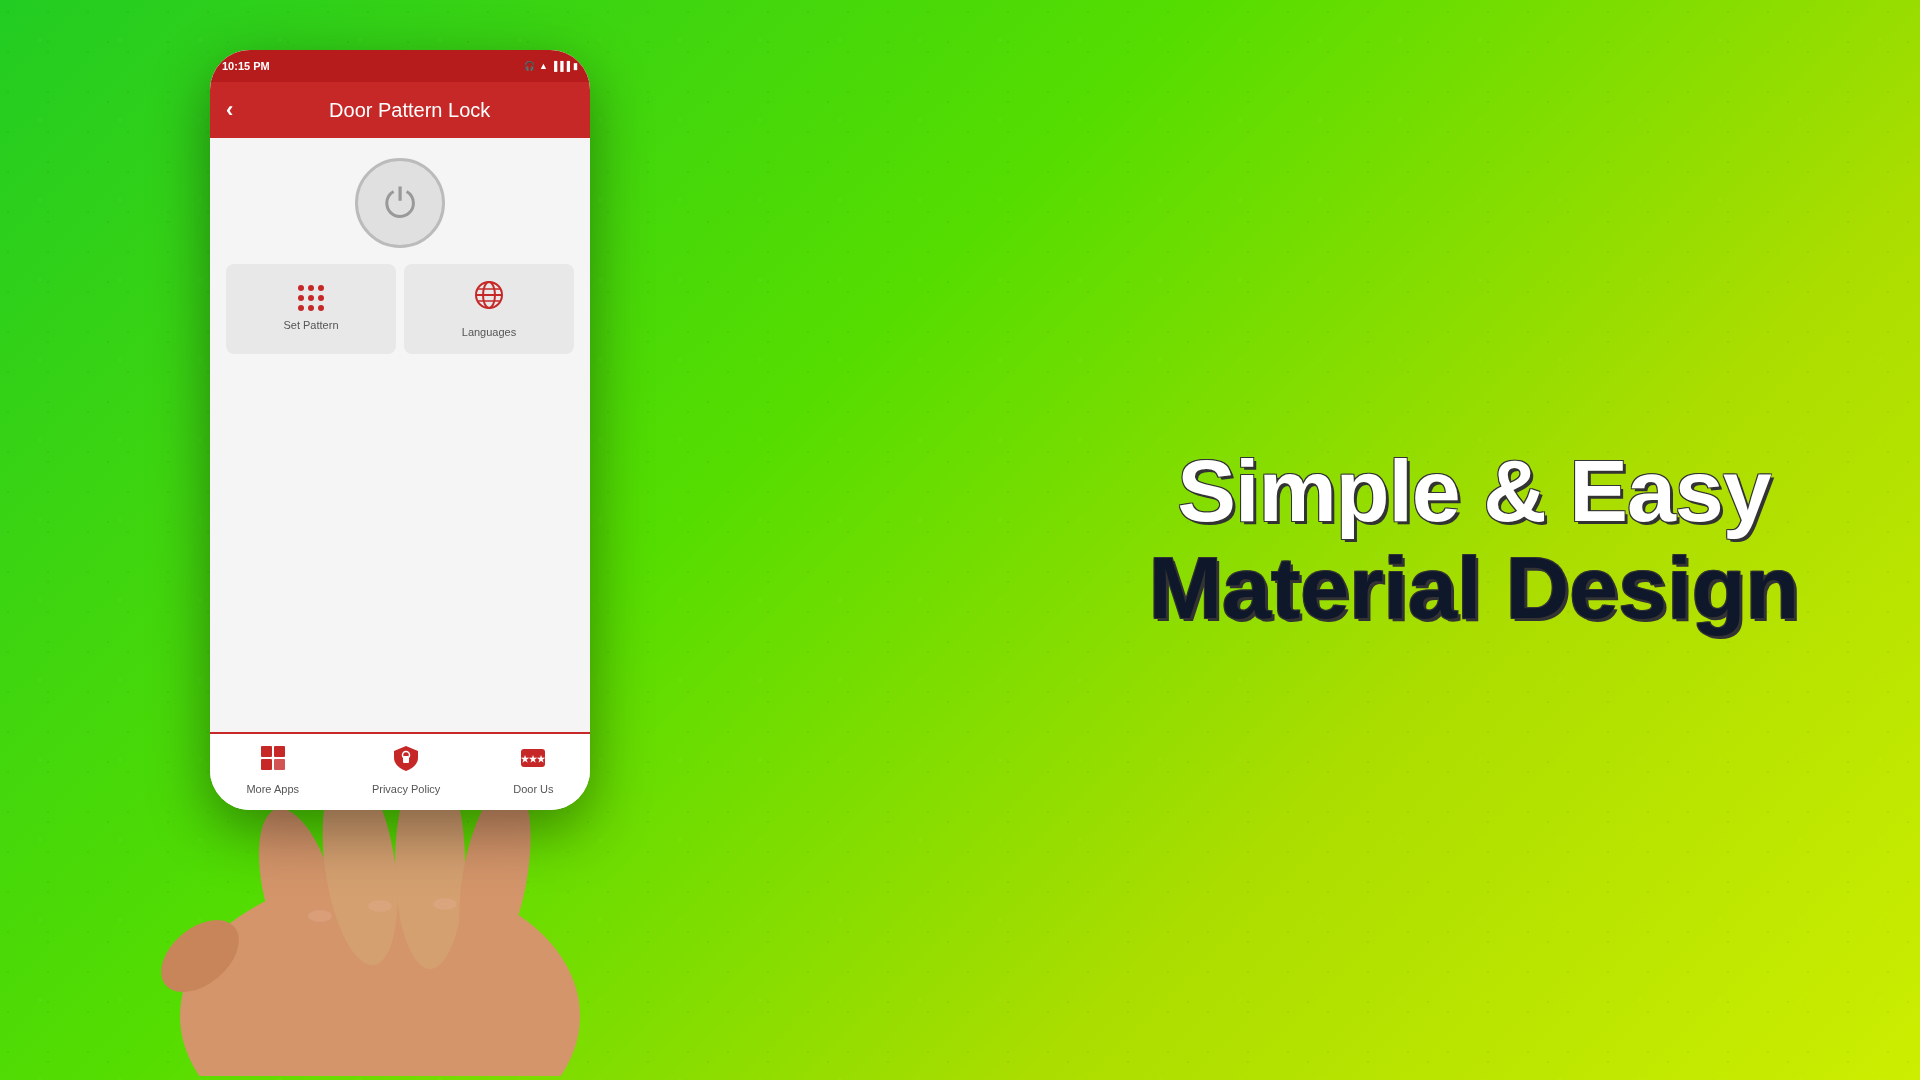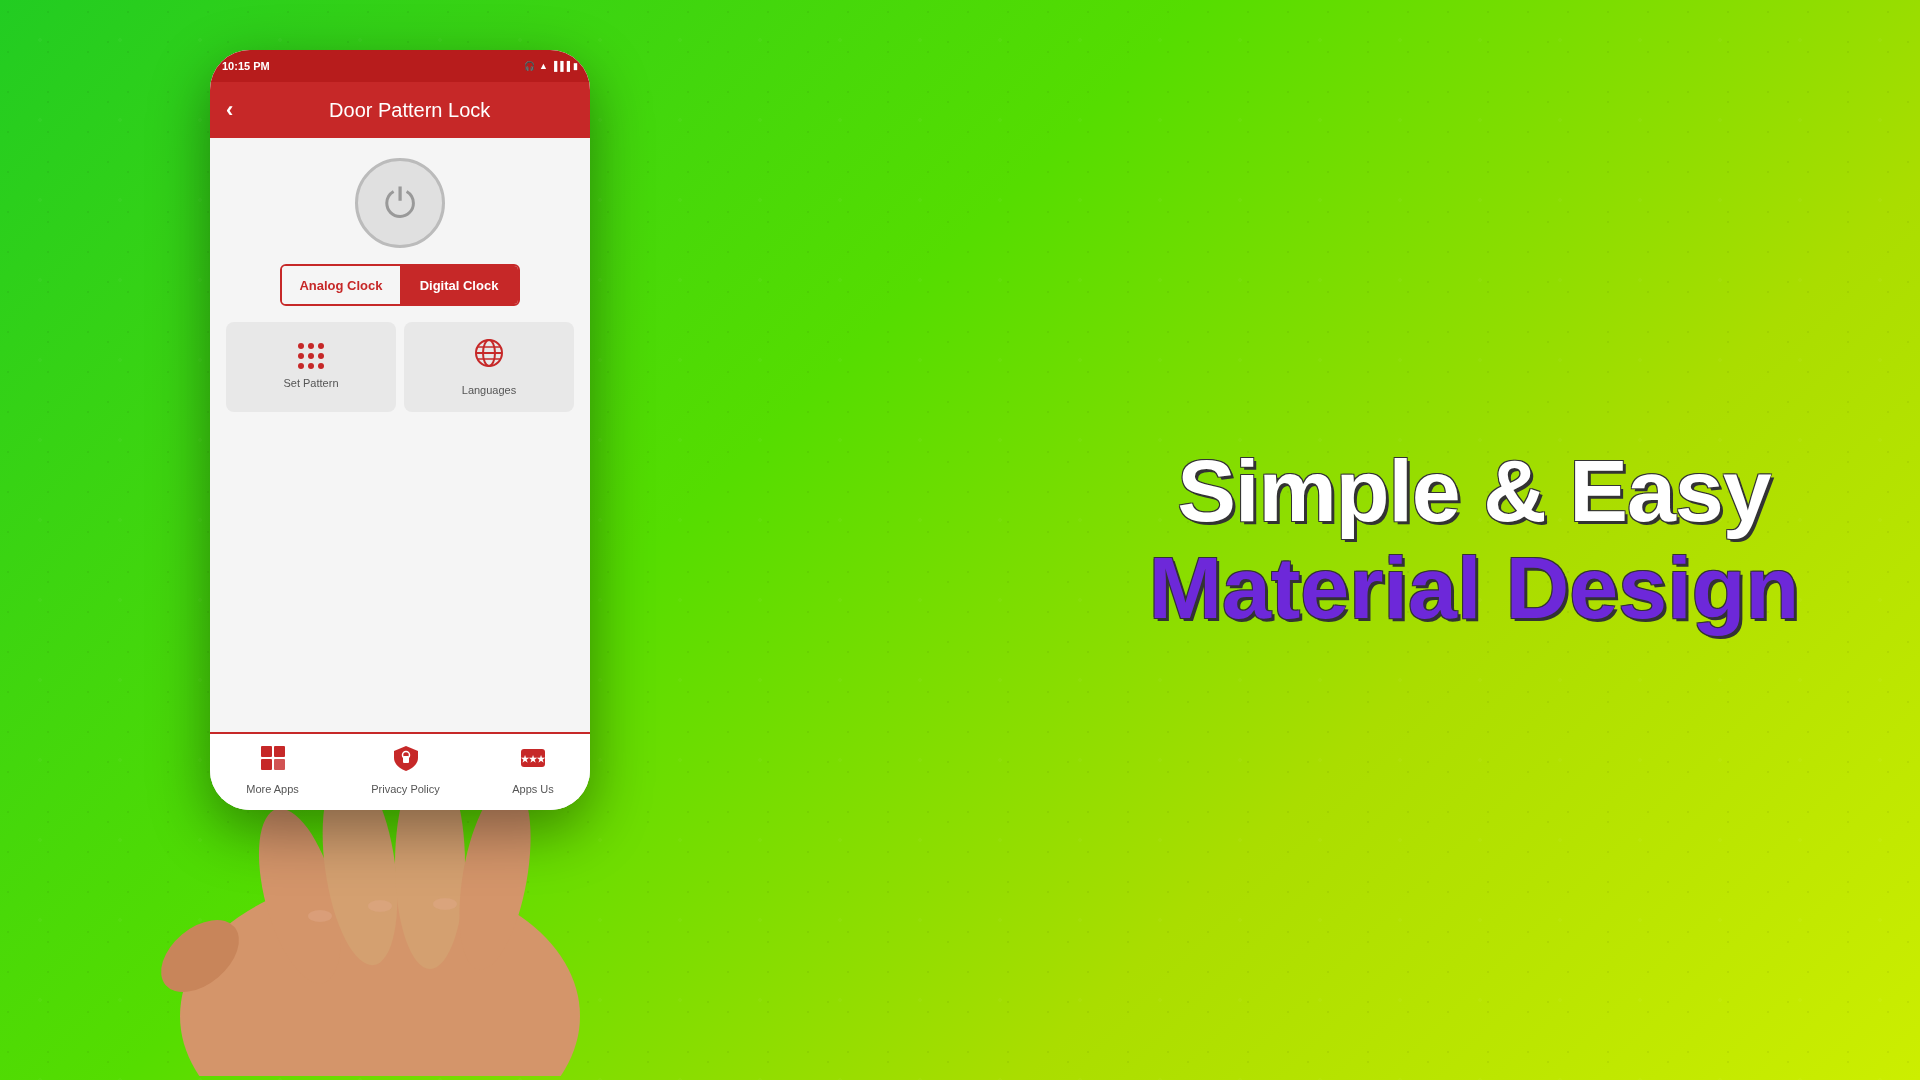--- a/index.html
+++ b/index.html
@@ -53,21 +53,21 @@
       font-size: 72px;
       font-weight: 800;
       color: white;
       text-shadow: 3px 3px 0 #333, -1px -1px 0 #333, 1px -1px 0 #333, -1px 1px 0 #333;
       line-height: 1.2;
     }
 
     .tagline-line3 {
       font-size: 88px;
       font-weight: 900;
-      color: #6d28d9;
+      color: #0f172a;
       text-shadow: 3px 3px 0 #333, -1px -1px 0 #333, 1px -1px 0 #333, -1px 1px 0 #333;
       line-height: 1.1;
     }
 
     
     .phone-wrapper {
       position: absolute;
       left: 160px;
       top: 20px;
       width: 500px;
@@ -316,28 +316,20 @@
         <span class="back-arrow">‹</span>
         <span class="app-title">Door Pattern Lock</span>
       </div>
 
       <div class="app-content">
 
         <div class="power-btn-circle">
           <span class="power-icon">⏻</span>
         </div>
 
-        <div class="clock-toggle">
-          <div class="clock-btn inactive">
-            <span>Analog Clock</span>
-          </div>
-          <div class="clock-btn active">
-            <span>Digital Clock</span>
-          </div>
-        </div>
 
         <div class="grid-buttons">
 
 
           <div class="grid-btn">
             <span class="grid-btn-icon">
               <div class="dots-grid">
                 <div class="dot"></div>
                   <div class="dot"></div>
                   <div class="dot"></div>
@@ -396,21 +388,21 @@
           <span class="nav-label">Privacy Policy</span>
         </div>
 
         <div class="nav-item">
           <span class="nav-icon">
             <svg width="28" height="28" viewBox="0 0 28 28">
               <rect x="2" y="5" width="24" height="18" rx="3" fill="#c62828"></rect>
               <text x="14" y="18" text-anchor="middle" fill="white" font-size="9" font-weight="bold">★★★</text>
             </svg>
           </span>
-          <span class="nav-label">Apps Us</span>
+          <span class="nav-label">Door Us</span>
         </div>
 
       </div>
 
     </div>
   </div>
 
   <div style="position:absolute; bottom:-20px; left:-60px; z-index:5; pointer-events:none;">
     <svg width="600" height="480" viewBox="0 0 600 480">
 

